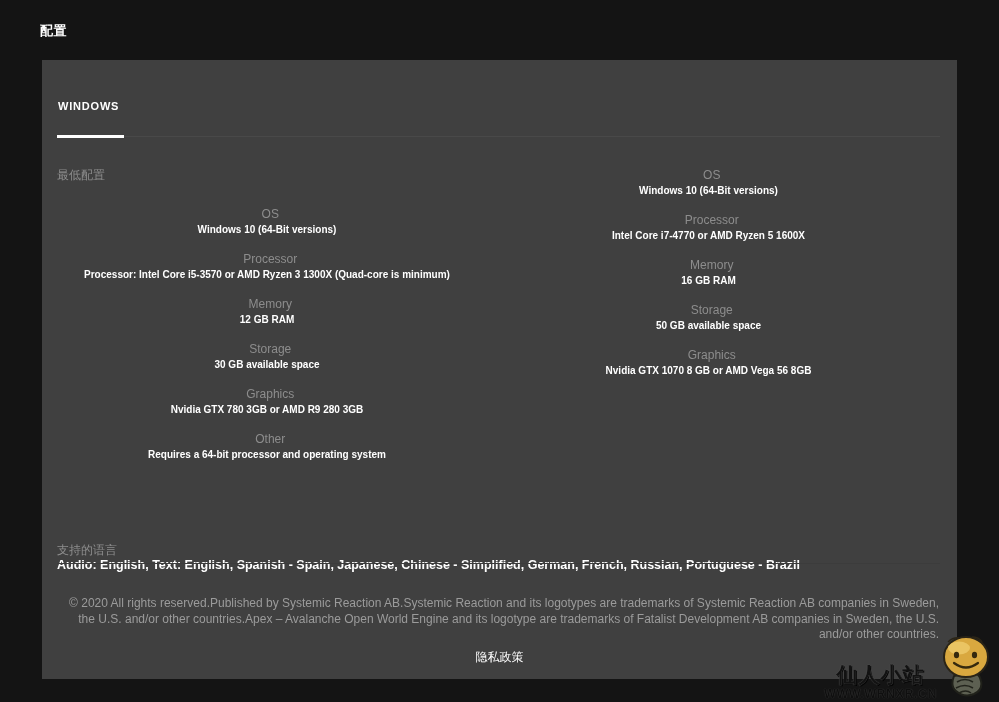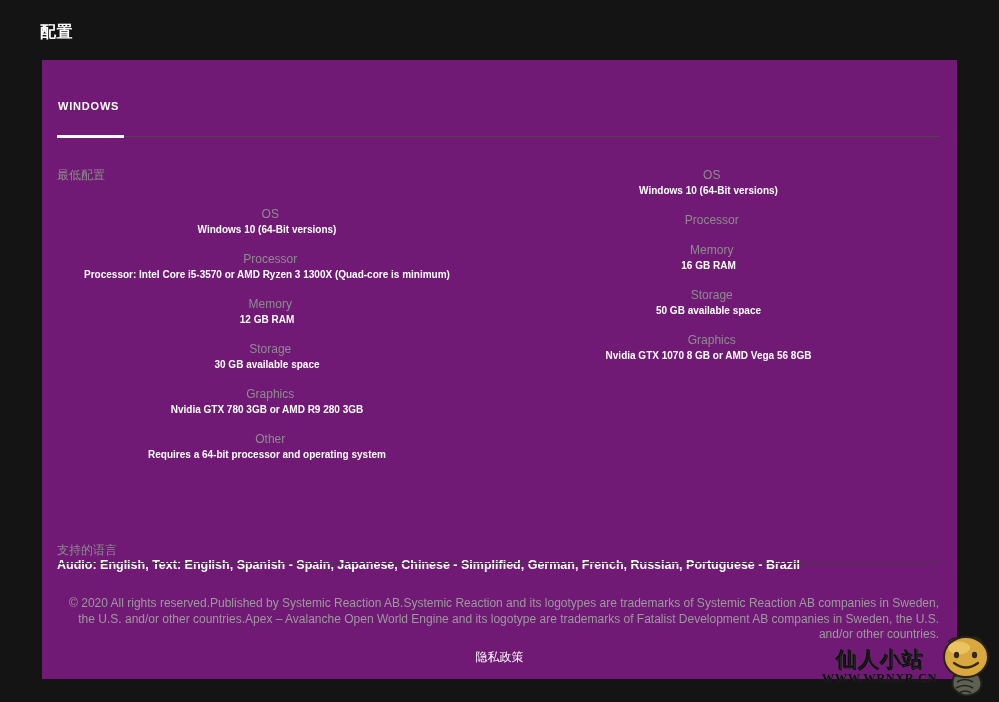--- a/index.html
+++ b/index.html
@@ -5,27 +5,27 @@
   * { margin: 0; padding: 0; box-sizing: border-box; }
   html, body {
     width: 999px; height: 702px;
     background: #141414;
     overflow: hidden;
     font-family: "Liberation Sans", sans-serif;
     position: relative;
   }
   .page-title {
     position: absolute; left: 40px; top: 22px;
-    font-size: 16px; font-weight: bold; color: #ffffff;
+    font-size: 13px; font-weight: bold; color: #ffffff;
     letter-spacing: 0.5px;
   }
   .panel {
     position: absolute; left: 42px; top: 60px;
     width: 915px; height: 619px;
-    background: #701a75;
+    background: #404040;
   }
   
   .tabbar {
     position: absolute; left: 15px; right: 17px; top: 0; height: 77px;
   }
   .tabbar::after {
     content: ""; position: absolute; left: 0; right: 0; top: 76px;
     height: 1px; background: #494949;
   }
   .tab {
@@ -77,21 +77,21 @@
     text-align: center;
     font-size: 12px; font-weight: normal; color: #ffffff;
     cursor: pointer;
   }
   
   .watermark {
     position: absolute; right: 6px; bottom: 0;
     display: flex; align-items: flex-end;
     z-index: 5;
   }
-  .wm-text { text-align: center; padding-bottom: 16px; font-family: Liberation Serif, serif; }
+  .wm-text { text-align: center; padding-bottom: 0; }
   .wm-name {
     font-size: 21px; font-weight: bold; color: #121212;
     letter-spacing: 1px; line-height: 24px;
     text-shadow: 0 0 1px #6b6b6b, 1px 1px 0 #000;
     white-space: nowrap;
   }
   .wm-url {
     font-size: 12.5px; font-weight: bold; color: #0f0f0f;
     letter-spacing: 0.5px; line-height: 15px;
     text-shadow: 0 0 1px #4a4a4a;
@@ -143,20 +143,21 @@
     </div>
 
     <div class="column">
 
       <div class="spec-row">
         <div class="spec-label">OS</div>
         <div class="spec-value">Windows 10 (64-Bit versions)</div>
       </div>
       <div class="spec-row">
         <div class="spec-label">Processor</div>
+        <div class="spec-value">Intel Core i7-4770 or AMD Ryzen 5 1600X</div>
       </div>
       <div class="spec-row">
         <div class="spec-label">Memory</div>
         <div class="spec-value">16 GB RAM</div>
       </div>
       <div class="spec-row">
         <div class="spec-label">Storage</div>
         <div class="spec-value">50 GB available space</div>
       </div>
       <div class="spec-row">

